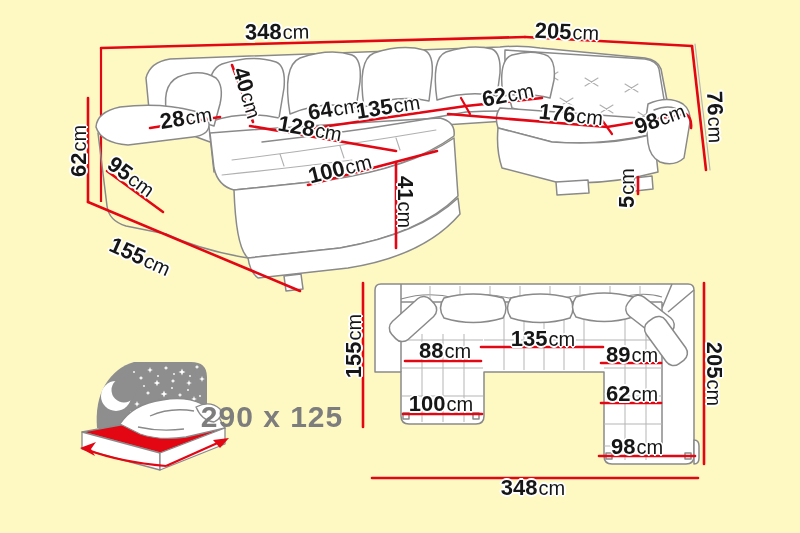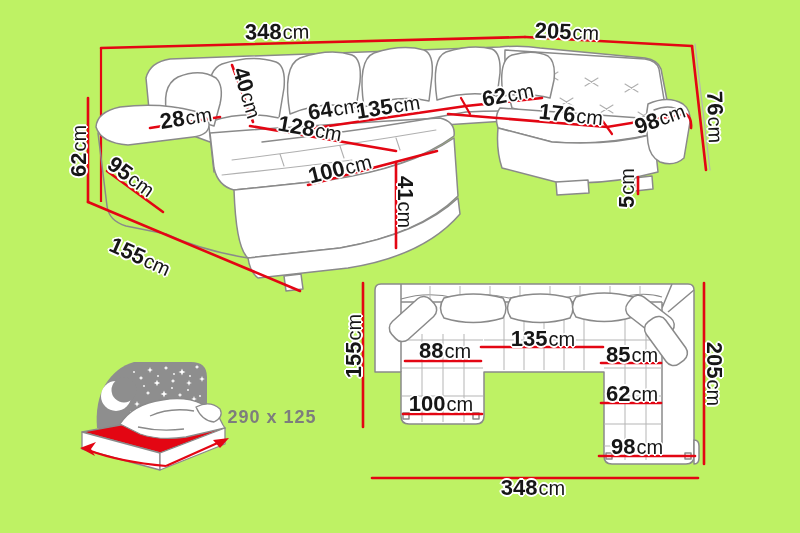--- a/index.html
+++ b/index.html
@@ -1,26 +1,26 @@
 <!DOCTYPE html>
 <html><head>
 <meta charset="utf-8">
 <style>
   html,body{margin:0;padding:0;background:#fff;}
-  .stage{position:relative;width:800px;height:533px;background:#bef264;overflow:hidden;
+  .stage{position:relative;width:800px;height:533px;background:#fef9c3;overflow:hidden;
          font-family:"Liberation Sans",sans-serif;}
   .stage svg{position:absolute;left:0;top:0;}
   .dim{position:absolute;transform:translate(-50%,-50%) rotate(var(--r,0deg));
        white-space:nowrap;color:#161616;line-height:1;z-index:5;
        text-shadow:2px 0 0 #fff,-2px 0 0 #fff,0 2px 0 #fff,0 -2px 0 #fff,
                    1px 1px 0 #fff,-1px -1px 0 #fff,1px -1px 0 #fff,-1px 1px 0 #fff;}
   .dim .v{font-weight:700;font-size:22px;}
   .dim .u{font-weight:400;font-size:20px;margin-left:1px;}
   .sleep{position:absolute;transform:translate(-50%,-50%);color:#7d7d7d;
-         font-weight:700;font-size:18px;letter-spacing:1px;z-index:5;white-space:nowrap;}
+         font-weight:700;font-size:30px;letter-spacing:1px;z-index:5;white-space:nowrap;}
 </style>
 </head>
 <body>
 
 <div class="stage">
 
 <svg width="800" height="533" viewBox="0 0 800 533">
   <defs>
     <path id="st" d="M0,-3.2 L0.9,-0.9 L3.2,0 L0.9,0.9 L0,3.2 L-0.9,0.9 L-3.2,0 L-0.9,-0.9 Z"></path>
   </defs>
@@ -209,21 +209,21 @@
 <div class="dim" style="left:340px;top:169px;--r:-14deg"><span class="v">100</span><span class="u">cm</span></div>
 <div class="dim" style="left:405px;top:202px;--r:90deg"><span class="v">41</span><span class="u">cm</span></div>
 <div class="dim" style="left:508px;top:95px;--r:-11deg"><span class="v">62</span><span class="u">cm</span></div>
 <div class="dim" style="left:571px;top:115px;--r:6deg"><span class="v">176</span><span class="u">cm</span></div>
 <div class="dim" style="left:660px;top:119px;--r:-20deg"><span class="v">98</span><span class="u">cm</span></div>
 <div class="dim" style="left:627px;top:188px;--r:-90deg"><span class="v">5</span><span class="u">cm</span></div>
 
 <div class="dim" style="left:354px;top:346px;--r:-90deg"><span class="v">155</span><span class="u">cm</span></div>
 <div class="dim" style="left:445px;top:351px"><span class="v">88</span><span class="u">cm</span></div>
 <div class="dim" style="left:543px;top:339px"><span class="v">135</span><span class="u">cm</span></div>
-<div class="dim" style="left:632px;top:355px"><span class="v">85</span><span class="u">cm</span></div>
+<div class="dim" style="left:632px;top:355px"><span class="v">89</span><span class="u">cm</span></div>
 <div class="dim" style="left:714px;top:374px;--r:90deg"><span class="v">205</span><span class="u">cm</span></div>
 <div class="dim" style="left:441px;top:404px"><span class="v">100</span><span class="u">cm</span></div>
 <div class="dim" style="left:632px;top:394px"><span class="v">62</span><span class="u">cm</span></div>
 <div class="dim" style="left:637px;top:447px"><span class="v">98</span><span class="u">cm</span></div>
 <div class="dim" style="left:533px;top:488px"><span class="v">348</span><span class="u">cm</span></div>
 
 <div class="sleep" style="left:272px;top:417px">290 x 125</div>
 
 </div>
 

